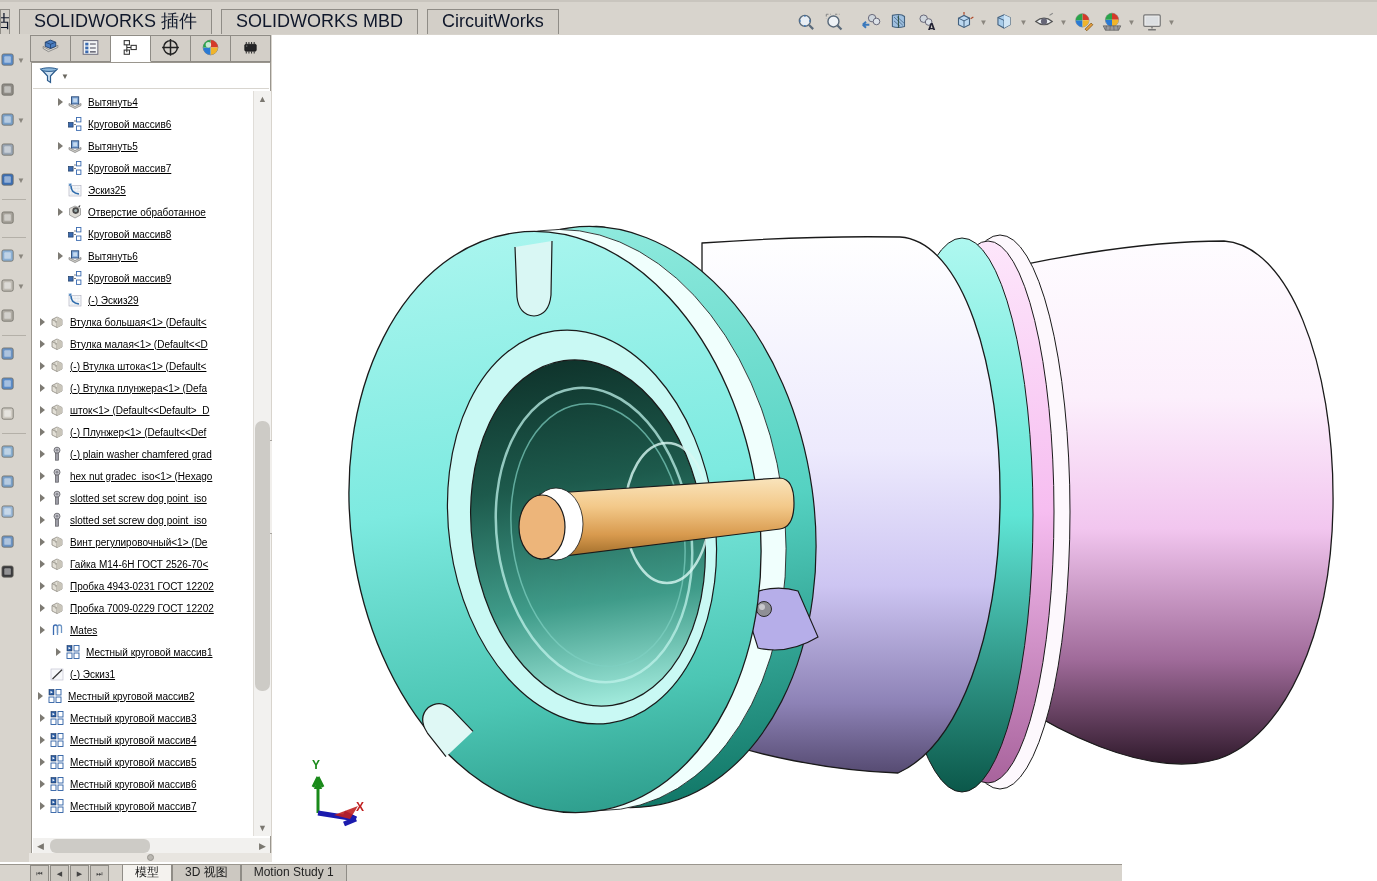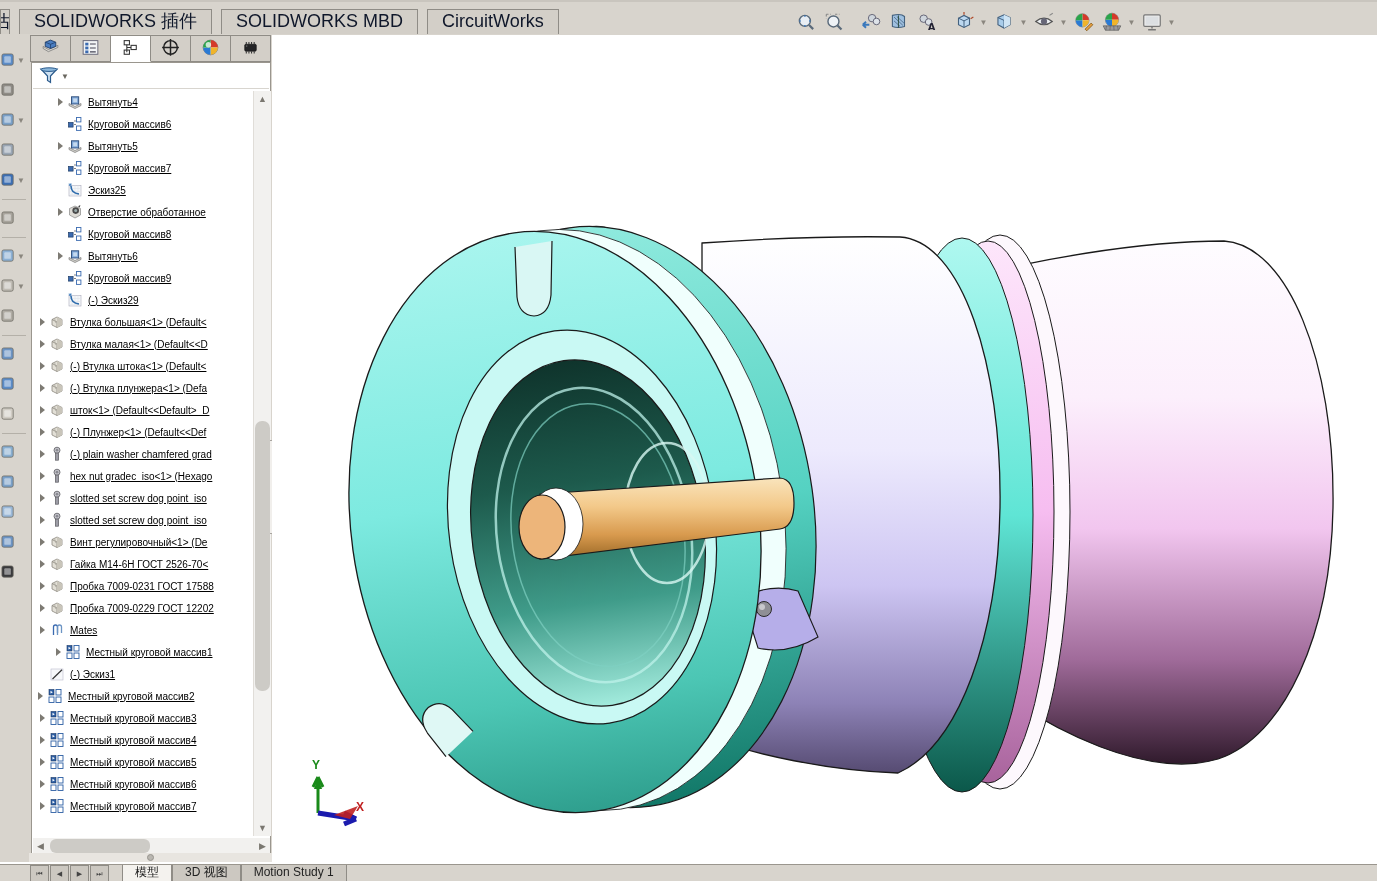--- a/index.html
+++ b/index.html
@@ -48,21 +48,21 @@
   #hsb{left:1px;top:775px;width:237px;height:16px;display:flex;align-items:center;}
   #hsb-thumb{width:100px;height:14px;background:#cdcbc6;border-radius:6px;margin-left:2px;}
   #panel-bottom-strip{left:0;top:818px;width:243px;height:9px;background:#e8e5e0;display:flex;align-items:center;justify-content:center;}
   #panel-dot{width:5px;height:5px;border-radius:50%;background:#b9b6b0;border:1px solid #97948e;}
   
   #splitter{left:270px;top:440px;width:15px;height:92px;background:#f1efec;border:1px solid #a8a5a0;border-left:none;border-radius:0 7px 7px 0;display:flex;align-items:center;justify-content:center;}
   #splitter-dot{width:7px;height:7px;border-radius:50%;background:#d6d4d0;border:1px solid #98958f;}
   
   #viewport{left:272px;top:35px;width:1105px;height:829px;background:#ffffff;overflow:hidden;}
   
-  #bottom-bar{left:0;top:864px;width:1377px;height:17px;background:#d8d4cd;border-top:1px solid #9a968e;display:flex;align-items:stretch;}
+  #bottom-bar{left:0;top:864px;width:1122px;height:17px;background:#d8d4cd;border-top:1px solid #9a968e;display:flex;align-items:stretch;}
   #vcr{display:flex;margin-left:30px;}
   .vcr-btn{width:17px;height:15px;background:#ccc8c1;border:1px solid #8f8c86;margin-right:1px;display:flex;align-items:center;justify-content:center;font-size:7px;color:#444;}
   .btab{padding:0 12px;border:1px solid #8f8c86;border-top:none;background:#ccc8c1;font-size:12px;line-height:15px;color:#222;white-space:nowrap;}
   .btab.active{background:#f4f2ee;}
 </style>
 </head>
 <body>
 
 <svg width="0" height="0" style="position:absolute">
   <defs>
@@ -590,21 +590,21 @@
           <svg width="16" height="16" viewBox="0 0 16 16" class="ticon">
             <use href="#ic-part"></use>
           </svg>
           <span class="lbl">Гайка М14-6Н ГОСТ 2526-70&lt;</span>
         </div>
         <div class="tree-row" style="padding-left: 8px;">
           <span class="expand"></span>
           <svg width="16" height="16" viewBox="0 0 16 16" class="ticon">
             <use href="#ic-part"></use>
           </svg>
-          <span class="lbl">Пробка 7009-0231 ГОСТ 17588</span>
+          <span class="lbl">Пробка 4943-0231 ГОСТ 12202</span>
         </div>
         <div class="tree-row" style="padding-left: 8px;">
           <span class="expand"></span>
           <svg width="16" height="16" viewBox="0 0 16 16" class="ticon">
             <use href="#ic-part"></use>
           </svg>
           <span class="lbl">Пробка 7009-0229 ГОСТ 12202</span>
         </div>
         <div class="tree-row" style="padding-left: 8px;">
           <span class="expand"></span>

